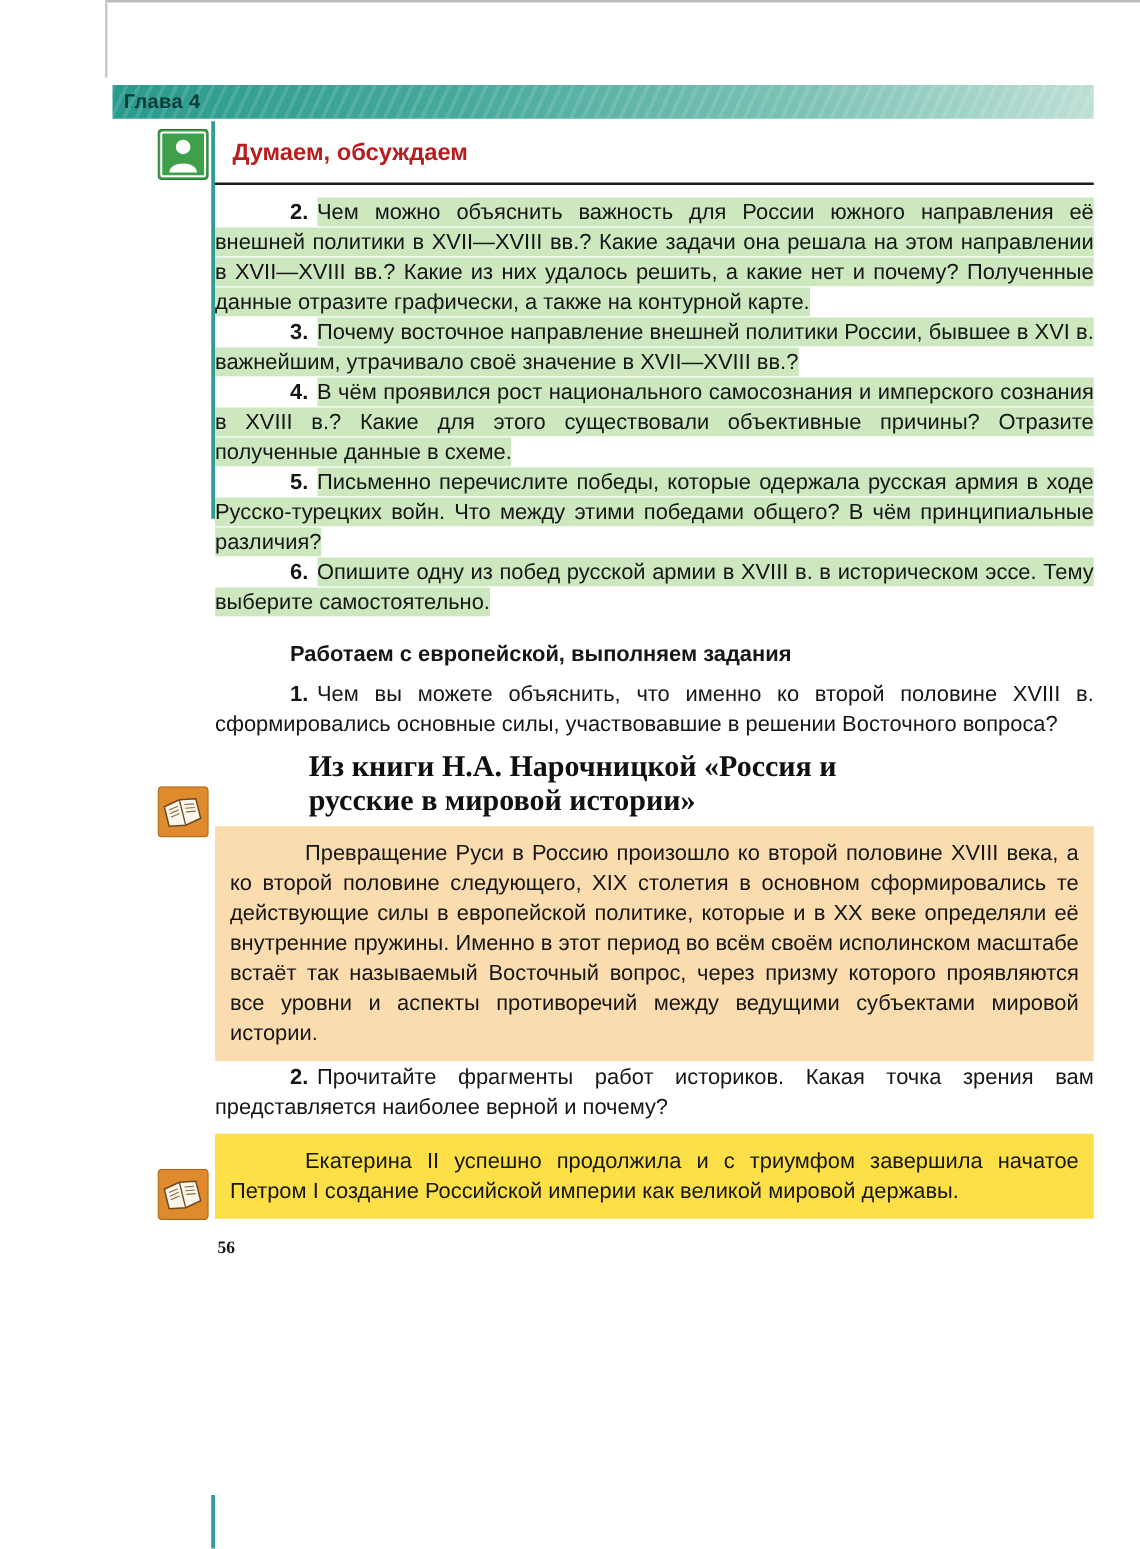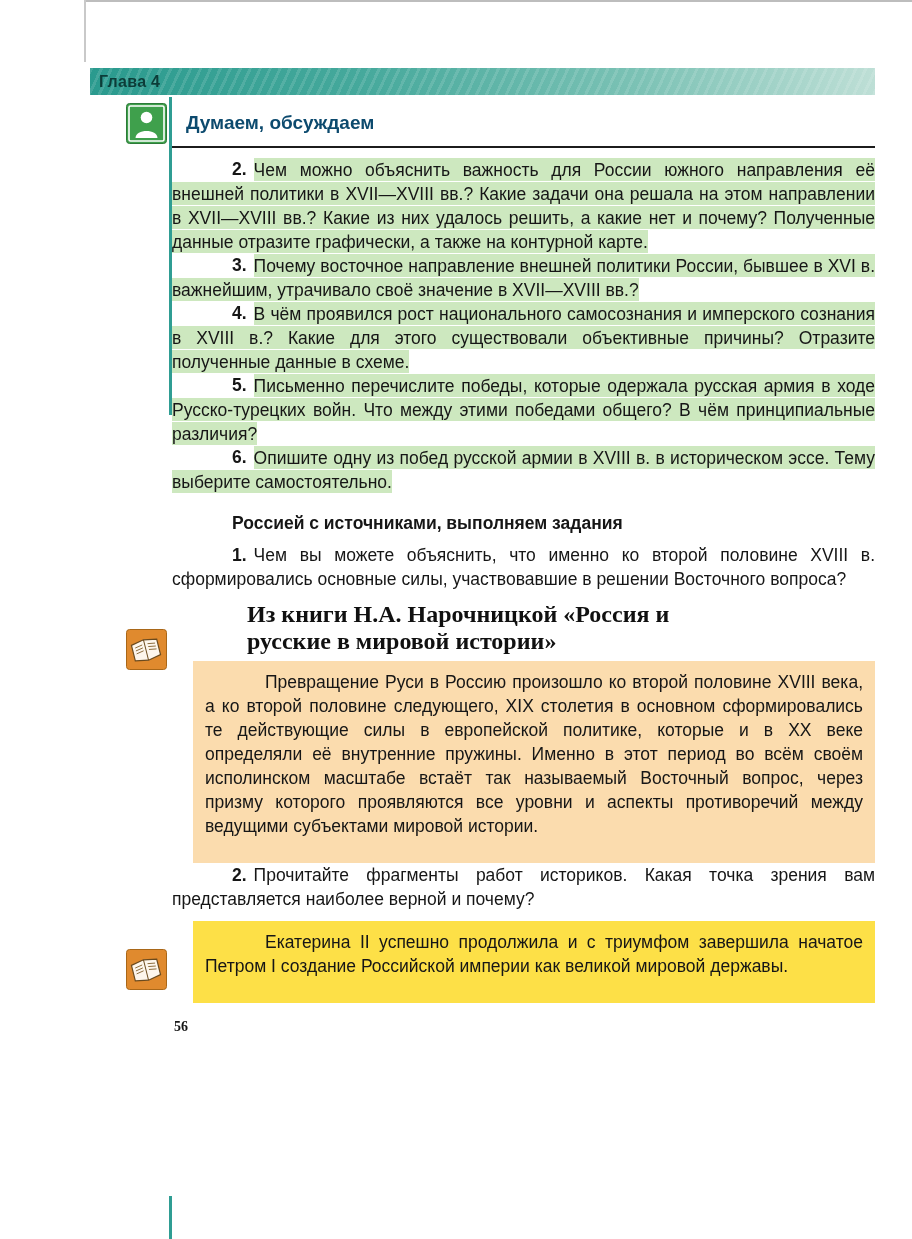--- a/index.html
+++ b/index.html
@@ -32,21 +32,21 @@
   .vline-bottom { position:absolute; left:169px; top:1196px; width:3px; height:43px;  background:#2f9d93; }
 
   .main { position:absolute; left:172px; top:100px; width:703px; }
 
   .section-header {
     position:relative; height:46px;
     border-bottom:2px solid #1c1c1c;
     display:flex; align-items:center;
   }
   .think-icon { position:absolute; left:-46px; bottom:2px; width:41px; height:41px; }
-  .section-title { margin:0 0 0 14px; font-size:19px; font-weight:bold; color:#0c4a6e; }
+  .section-title { margin:0 0 0 14px; font-size:19px; font-weight:bold; color:#b91c1c; }
 
   .questions { margin-top:9px; }
   p.q, p.task {
     margin:0; text-indent:60px; text-align:justify;
     font-size:17.5px; line-height:24px; hyphens:auto;
   }
   .num { font-weight:bold; margin-right:7px; }
   .hl {
     background:#cde8bf; padding:1.5px 0;
     box-decoration-break:clone; -webkit-box-decoration-break:clone;
@@ -57,21 +57,21 @@
     font-size:17.5px; font-weight:bold; line-height:24px;
   }
 
   .source-block { position:relative; margin-top:10px; }
   .book-icon { position:absolute; left:-46px; top:28px; width:41px; height:41px; }
   .source-head {
     margin:0 0 6px 75px; max-width:500px;
     font-family:"Liberation Serif", serif;
     font-size:24px; font-weight:bold; line-height:27px; color:#101010;
   }
-  .quote { padding:9px 12px 25px; font-size:17.5px; line-height:24px; text-align:justify;margin-left:21px; }
+  .quote { padding:9px 12px 11px; font-size:17.5px; line-height:24px; text-align:justify; }
   .quote p { margin:0; text-indent:60px; hyphens:auto; }
   .quote.orange { background:#fbdcae; }
   .quote.yellow { background:#fde047; }
 
   .task2 { margin-top:14px; }
 
   .pagenum {
     margin:16px 0 0 2px;
     font-family:"Liberation Serif", serif;
     font-size:14px; font-weight:bold;
@@ -107,21 +107,21 @@
     </div>
 
     <div class="questions">
       <p class="q"><b class="num">2.</b><span class="hl">Чем можно объяснить важность для России южного направления её внешней политики в XVII—XVIII вв.? Какие задачи она решала на этом направлении в XVII—XVIII вв.? Какие из них удалось решить, а какие нет и почему? Полученные данные отразите графически, а также на контурной карте.</span></p>
       <p class="q"><b class="num">3.</b><span class="hl">Почему восточное направление внешней политики России, бывшее в XVI в. важнейшим, утрачивало своё значение в XVII—XVIII вв.?</span></p>
       <p class="q"><b class="num">4.</b><span class="hl">В чём проявился рост национального самосознания и имперского сознания в XVIII в.? Какие для этого существовали объективные причины? Отразите полученные данные в схеме.</span></p>
       <p class="q"><b class="num">5.</b><span class="hl">Письменно перечислите победы, которые одержала русская армия в ходе Русско-турецких войн. Что между этими победами общего? В чём принципиальные различия?</span></p>
       <p class="q"><b class="num">6.</b><span class="hl">Опишите одну из побед русской армии в XVIII в. в историческом эссе. Тему выберите самостоятельно.</span></p>
     </div>
 
-    <h3 class="subhead">Россией с источниками, выполняем задания</h3>
+    <h3 class="subhead">Работаем с европейской, выполняем задания</h3>
 
     <p class="task"><b class="num">1.</b><span>Чем вы можете объяснить, что именно ко второй половине XVIII в. сформировались основные силы, участвовавшие в решении Восточного вопроса?</span></p>
 
     <div class="source-block">
       <span class="book-icon">
         <svg viewBox="0 0 41 41" width="41" height="41">
           <rect x="0.5" y="0.5" width="40" height="40" rx="3" fill="#e08a2e" stroke="#a96718"></rect>
           <g transform="rotate(-14 20 21)">
             <path d="M7 13 L20 10.5 L33 13 L33 29 L20 31.5 L7 29 Z" fill="#fdf6ec" stroke="#6b4a1d" stroke-width="1.2"></path>
             <line x1="20" y1="10.5" x2="20" y2="31.5" stroke="#6b4a1d" stroke-width="1"></line>

